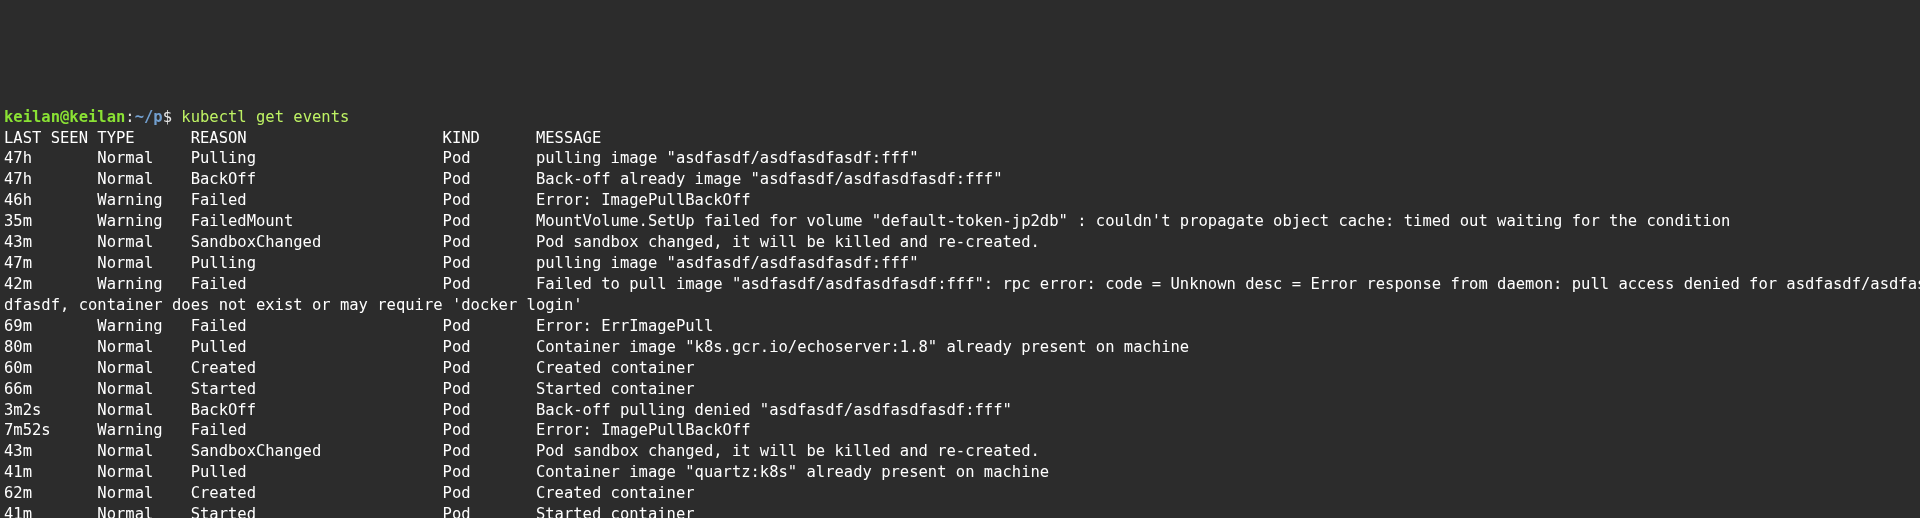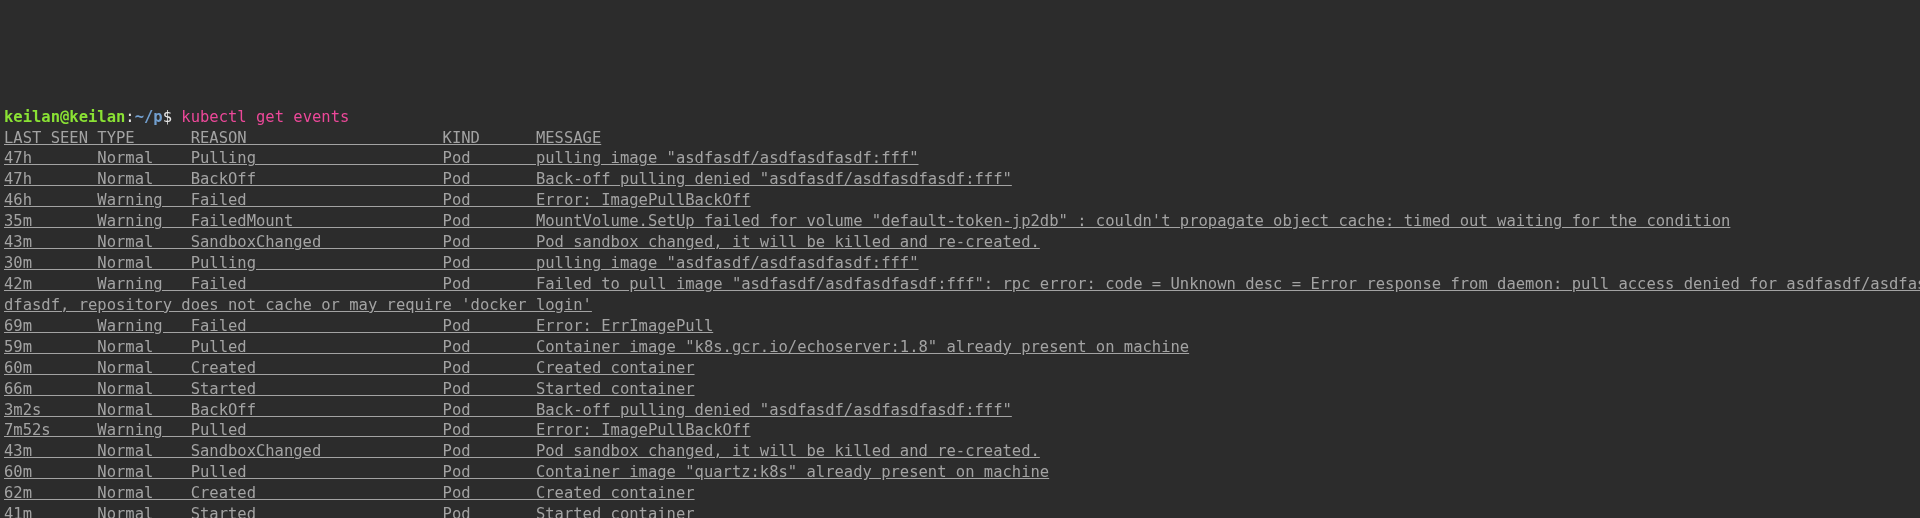--- a/index.html
+++ b/index.html
@@ -23,46 +23,46 @@
       width: 100%;
       height: 518px;
       overflow: hidden;
     }
     .prompt-user { color: #8ae234; font-weight: bold; }
     .prompt-at   { color: #8ae234; font-weight: bold; }
     .prompt-host { color: #8ae234; font-weight: bold; }
     .prompt-colon{ color: #e8e8e8; }
     .prompt-path { color: #729fcf; font-weight: bold; }
     .prompt-dollar { color: #e8e8e8; }
-    .cmd { color: #ec4899; }
-    .row { color: #a3a3a3; text-decoration: underline; }
+    .cmd { color: #bef264; }
+    .row { color: #ffffff; }
   </style>
 </head>
 <body>
 
 
 
 <div class="terminal"><span class="prompt-user">keilan</span><span class="prompt-at">@</span><span class="prompt-host">keilan</span><span class="prompt-colon">:</span><span class="prompt-path">~/p</span><span class="prompt-dollar">$ </span><span class="cmd">kubectl get events</span>
 <span id="rows"><span class="row">LAST SEEN TYPE      REASON                     KIND      MESSAGE</span>
 <span class="row">47h       Normal    Pulling                    Pod       pulling image "asdfasdf/asdfasdfasdf:fff"</span>
-<span class="row">47h       Normal    BackOff                    Pod       Back-off pulling denied "asdfasdf/asdfasdfasdf:fff"</span>
+<span class="row">47h       Normal    BackOff                    Pod       Back-off already image "asdfasdf/asdfasdfasdf:fff"</span>
 <span class="row">46h       Warning   Failed                     Pod       Error: ImagePullBackOff</span>
 <span class="row">35m       Warning   FailedMount                Pod       MountVolume.SetUp failed for volume "default-token-jp2db" : couldn't propagate object cache: timed out waiting for the condition</span>
 <span class="row">43m       Normal    SandboxChanged             Pod       Pod sandbox changed, it will be killed and re-created.</span>
-<span class="row">30m       Normal    Pulling                    Pod       pulling image "asdfasdf/asdfasdfasdf:fff"</span>
+<span class="row">47m       Normal    Pulling                    Pod       pulling image "asdfasdf/asdfasdfasdf:fff"</span>
 <span class="row">42m       Warning   Failed                     Pod       Failed to pull image "asdfasdf/asdfasdfasdf:fff": rpc error: code = Unknown desc = Error response from daemon: pull access denied for asdfasdf/asdfas</span>
-<span class="row">dfasdf, repository does not cache or may require 'docker login'</span>
+<span class="row">dfasdf, container does not exist or may require 'docker login'</span>
 <span class="row">69m       Warning   Failed                     Pod       Error: ErrImagePull</span>
-<span class="row">59m       Normal    Pulled                     Pod       Container image "k8s.gcr.io/echoserver:1.8" already present on machine</span>
+<span class="row">80m       Normal    Pulled                     Pod       Container image "k8s.gcr.io/echoserver:1.8" already present on machine</span>
 <span class="row">60m       Normal    Created                    Pod       Created container</span>
 <span class="row">66m       Normal    Started                    Pod       Started container</span>
 <span class="row">3m2s      Normal    BackOff                    Pod       Back-off pulling denied "asdfasdf/asdfasdfasdf:fff"</span>
-<span class="row">7m52s     Warning   Pulled                     Pod       Error: ImagePullBackOff</span>
+<span class="row">7m52s     Warning   Failed                     Pod       Error: ImagePullBackOff</span>
 <span class="row">43m       Normal    SandboxChanged             Pod       Pod sandbox changed, it will be killed and re-created.</span>
-<span class="row">60m       Normal    Pulled                     Pod       Container image "quartz:k8s" already present on machine</span>
+<span class="row">41m       Normal    Pulled                     Pod       Container image "quartz:k8s" already present on machine</span>
 <span class="row">62m       Normal    Created                    Pod       Created container</span>
 <span class="row">41m       Normal    Started                    Pod       Started container</span>
 
 
 
 
 
 </span></div>
 
 

